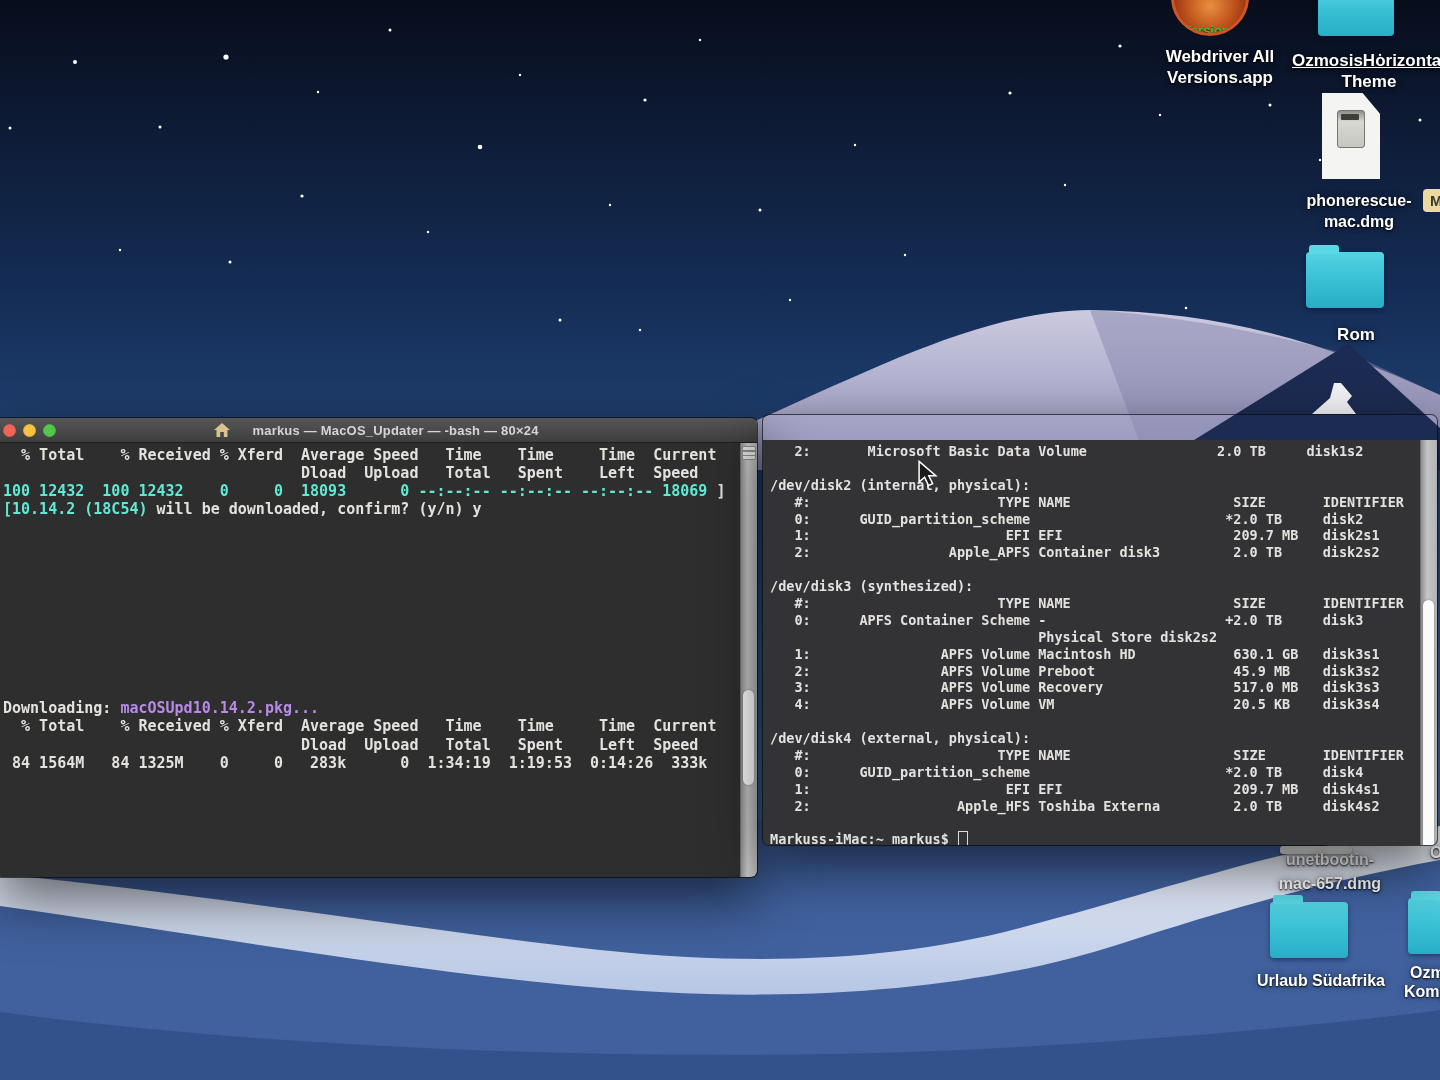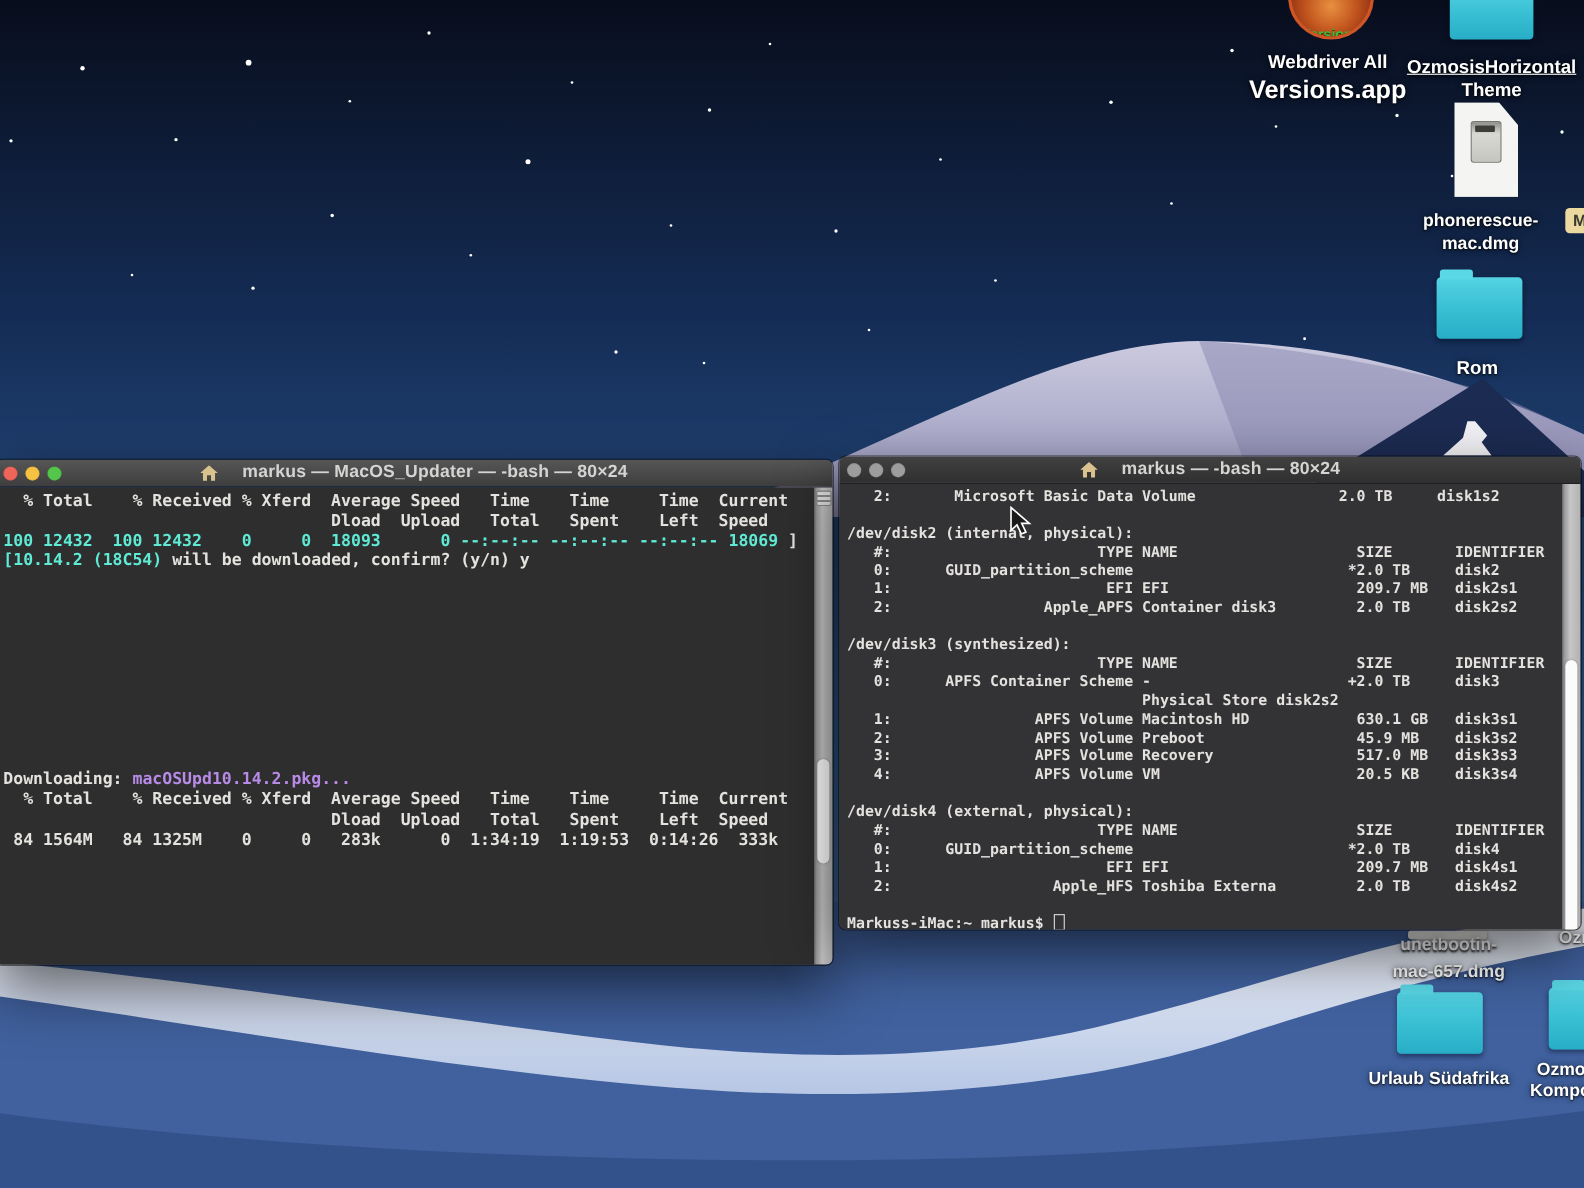--- a/index.html
+++ b/index.html
@@ -7,20 +7,21 @@
     position:relative;width:1440px;height:1080px;overflow:hidden;
     background:#0a0f1f;font-family:"Liberation Sans",sans-serif;
   }
   
   #wallpaper{position:absolute;left:0;top:0;z-index:0;}
   
   .icon-label{
     position:absolute;z-index:1;color:#fff;font-weight:700;font-size:16px;
     text-align:center;white-space:nowrap;
     text-shadow:0 1px 2px rgba(0,0,0,.95),0 0 7px rgba(0,0,0,.55);
+    margin-left:13px;
   }
   .centered{transform:translateX(-50%);}
   .folder{
     position:absolute;z-index:1;border-radius:4px;
     background:linear-gradient(180deg,#55d3e3 0%,#3cc2d6 45%,#27adc6 100%);
     box-shadow:0 2px 5px rgba(0,10,30,.45);
   }
   .folder::before{
     content:"";position:absolute;left:3px;top:-7px;width:30px;height:9px;
     border-radius:3px 3px 0 0;background:#5ad8e6;
@@ -72,21 +73,21 @@
   .titlebar.focused{background:linear-gradient(#565656,#3e3e3e);}
   .titlebar.unfocused{background:linear-gradient(#414141,#2f2f2f);}
   .lights{position:absolute;left:7px;top:6px;display:flex;gap:7px;}
   .light{width:13px;height:13px;border-radius:50%;box-shadow:inset 0 0 1px rgba(0,0,0,.4);}
   .light.red{background:#f0655a;}
   .light.yellow{background:#f5c243;}
   .light.green{background:#54c64c;}
   .light.gray{background:#9d9d9d;}
   .title{
     display:flex;align-items:center;gap:22px;
-    color:#d4d4d2;font-size:16px;font-weight:700;letter-spacing:.2px;
+    color:#d4d4d2;font-size:13px;font-weight:700;letter-spacing:.2px;
   }
   .home-glyph{display:inline-flex;width:16px;height:15px;}
   .term-body{
     position:absolute;left:0;right:0;top:25px;bottom:0;
     border-radius:0 0 6px 6px;overflow:hidden;
   }
   .term-left-bg{background:#2e2e2e;}
   .term-right-bg{background:#333335;}
   .t-lines{position:absolute;left:7px;top:3px;white-space:pre;}
   .t-line{white-space:pre;}
@@ -178,21 +179,21 @@
   <rect x="0" y="820" width="1440" height="260" fill="#40619e"></rect>
   <path d="M0,874 C220,896 420,930 600,950 C760,967 900,960 1020,928 C1140,897 1240,862 1330,845 L1440,826 L1440,860 C1330,880 1230,908 1120,944 C1000,983 840,1002 660,992 C460,981 200,934 0,906 Z" fill="url(#band)"></path>
   <path d="M0,1012 C300,1052 700,1064 1000,1048 C1200,1037 1350,1022 1440,1010 L1440,1080 L0,1080 Z" fill="#2c4a82" opacity="0.65"></path>
   <path d="M1312,414 L1330,398 L1334,383 L1341,383 L1352,396 L1347,402 L1356,414 Z" fill="#f2f2f6"></path>
 </svg>
 
 <div class="webdriver-circle" style="left:1171px;top:-42px;">
   <span>Versions</span>
 </div>
 <div class="icon-label centered" style="left:1207px;top:47px;font-size:17px;">Webdriver All</div>
-<div class="icon-label centered" style="left:1207px;top:68px;font-size:23px;">Versions.app</div>
+<div class="icon-label centered" style="left:1207px;top:68px;font-size:17px;">Versions.app</div>
 
 <div class="folder" style="left:1318px;top:-14px;width:76px;height:50px;"></div>
 <div class="icon-label centered" style="left:1356px;top:51px;font-size:17px;text-decoration:underline;">OzmosisHorizontal</div>
 <div class="icon-label centered" style="left:1356px;top:72px;font-size:17px;">Theme</div>
 
 <div class="dmg-icon" style="left:1322px;top:93px;width:58px;height:86px;">
   <div class="dmg-drive"></div>
 </div>
 <div class="icon-label centered" style="left:1346px;top:192px;">phonerescue-</div>
 <div class="icon-label centered" style="left:1346px;top:213px;">mac.dmg</div>
@@ -234,35 +235,20 @@
   <div class="term-body term-left-bg">
     <div class="t-lines"><div class="t-line"><span class="seg-fg">  % Total    % Received % Xferd  Average Speed   Time    Time     Time  Current</span></div><div class="t-line"><span class="seg-fg">                                 Dload  Upload   Total   Spent    Left  Speed</span></div><div class="t-line"><span class="seg-red">100 12432  100 12432    0     0  18093      0 --:--:-- --:--:-- --:--:-- 18069</span><span class="seg-fg"> ]</span></div><div class="t-line"><span class="seg-red">[10.14.2 (18C54)</span><span class="seg-fg"> will be downloaded, confirm? (y/n) y</span></div><div class="t-line">&nbsp;</div><div class="t-line">&nbsp;</div><div class="t-line">&nbsp;</div><div class="t-line">&nbsp;</div><div class="t-line">&nbsp;</div><div class="t-line">&nbsp;</div><div class="t-line">&nbsp;</div><div class="t-line">&nbsp;</div><div class="t-line">&nbsp;</div><div class="t-line">&nbsp;</div><div class="t-line"><span class="seg-fg">Downloading: </span><span class="seg-purple">macOSUpd10.14.2.pkg...</span></div><div class="t-line"><span class="seg-fg">  % Total    % Received % Xferd  Average Speed   Time    Time     Time  Current</span></div><div class="t-line"><span class="seg-fg">                                 Dload  Upload   Total   Spent    Left  Speed</span></div><div class="t-line"><span class="seg-fg"> 84 1564M   84 1325M    0     0   283k      0  1:34:19  1:19:53  0:14:26  333k</span></div><div class="t-line">&nbsp;</div><div class="t-line">&nbsp;</div><div class="t-line">&nbsp;</div><div class="t-line">&nbsp;</div><div class="t-line">&nbsp;</div><div class="t-line">&nbsp;</div></div>
     <div class="scroll-track">
       <div class="scroll-topicon"></div>
       <div class="scroll-thumb" style="top:247px;height:95px;"></div>
     </div>
   </div>
 </div>
 
 <div class="window" style="left:763px;top:415px;width:674px;height:430px;">
-  <div class="titlebar unfocused">
-    <div class="lights">
-      <span class="light gray"></span>
-      <span class="light gray"></span>
-      <span class="light gray"></span>
-    </div>
-    <div class="title">
-      <span class="home-glyph">
-        <svg viewBox="0 0 16 15" width="16" height="15">
-            <path d="M8 0 L16 7 L13.5 7 L13.5 14 L9.8 14 L9.8 9 L6.2 9 L6.2 14 L2.5 14 L2.5 7 L0 7 Z" fill="#d9c28e"></path>
-          </svg>
-      </span>
-      <span>markus — -bash — 80×24</span>
-    </div>
-  </div>
   <div class="term-body term-right-bg">
     <div class="t-lines"><div class="t-line"><span class="seg-fg">   2:       Microsoft Basic Data Volume                2.0 TB     disk1s2</span></div><div class="t-line">&nbsp;</div><div class="t-line"><span class="seg-fg">/dev/disk2 (internal, physical):</span></div><div class="t-line"><span class="seg-fg">   #:                       TYPE NAME                    SIZE       IDENTIFIER</span></div><div class="t-line"><span class="seg-fg">   0:      GUID_partition_scheme                        *2.0 TB     disk2</span></div><div class="t-line"><span class="seg-fg">   1:                        EFI EFI                     209.7 MB   disk2s1</span></div><div class="t-line"><span class="seg-fg">   2:                 Apple_APFS Container disk3         2.0 TB     disk2s2</span></div><div class="t-line">&nbsp;</div><div class="t-line"><span class="seg-fg">/dev/disk3 (synthesized):</span></div><div class="t-line"><span class="seg-fg">   #:                       TYPE NAME                    SIZE       IDENTIFIER</span></div><div class="t-line"><span class="seg-fg">   0:      APFS Container Scheme -                      +2.0 TB     disk3</span></div><div class="t-line"><span class="seg-fg">                                 Physical Store disk2s2</span></div><div class="t-line"><span class="seg-fg">   1:                APFS Volume Macintosh HD            630.1 GB   disk3s1</span></div><div class="t-line"><span class="seg-fg">   2:                APFS Volume Preboot                 45.9 MB    disk3s2</span></div><div class="t-line"><span class="seg-fg">   3:                APFS Volume Recovery                517.0 MB   disk3s3</span></div><div class="t-line"><span class="seg-fg">   4:                APFS Volume VM                      20.5 KB    disk3s4</span></div><div class="t-line">&nbsp;</div><div class="t-line"><span class="seg-fg">/dev/disk4 (external, physical):</span></div><div class="t-line"><span class="seg-fg">   #:                       TYPE NAME                    SIZE       IDENTIFIER</span></div><div class="t-line"><span class="seg-fg">   0:      GUID_partition_scheme                        *2.0 TB     disk4</span></div><div class="t-line"><span class="seg-fg">   1:                        EFI EFI                     209.7 MB   disk4s1</span></div><div class="t-line"><span class="seg-fg">   2:                  Apple_HFS Toshiba Externa         2.0 TB     disk4s2</span></div><div class="t-line">&nbsp;</div><div class="t-line"><span class="seg-fg">Markuss-iMac:~ markus$ </span><span class="seg-cursor"></span></div></div>
     <div class="scroll-track">
       <div class="scroll-thumb" style="top:160px;height:263px;"></div>
     </div>
   </div>
 </div>
 
 <svg id="mouse-cursor" style="left:917px;top:460px;" width="22" height="26" viewBox="0 0 15 19">
   <path d="M1,1 L1,16.2 L5,12.6 L7.9,18.6 L10.9,17.3 L8.1,11.5 L13.2,11.5 Z" fill="#1b1b1b" stroke="#ffffff" stroke-width="1.1"></path>

